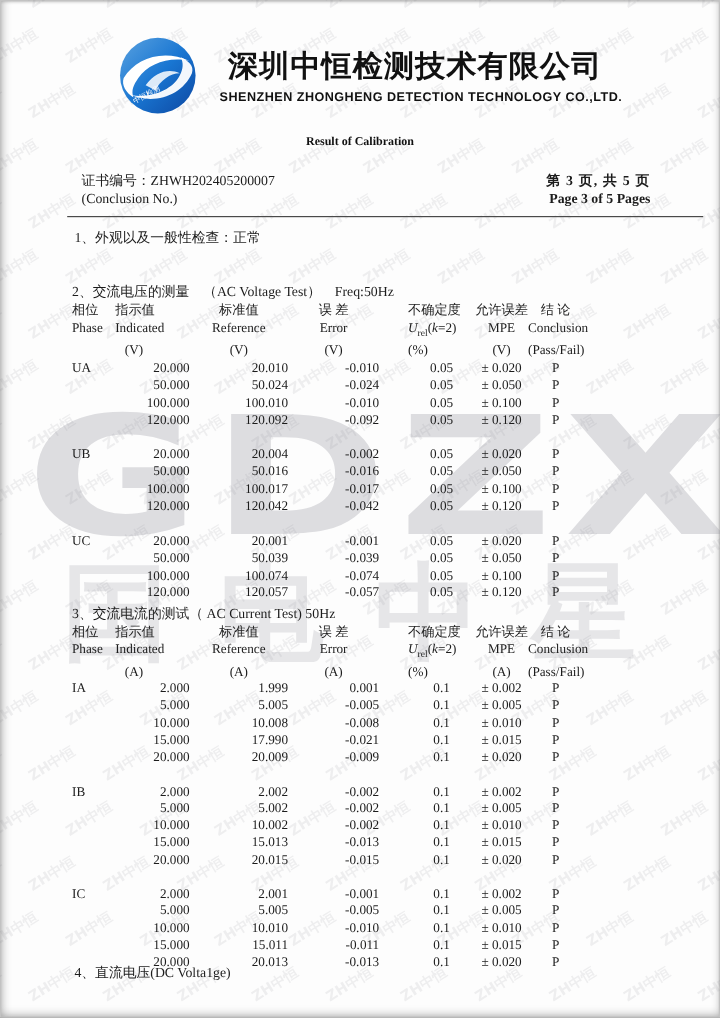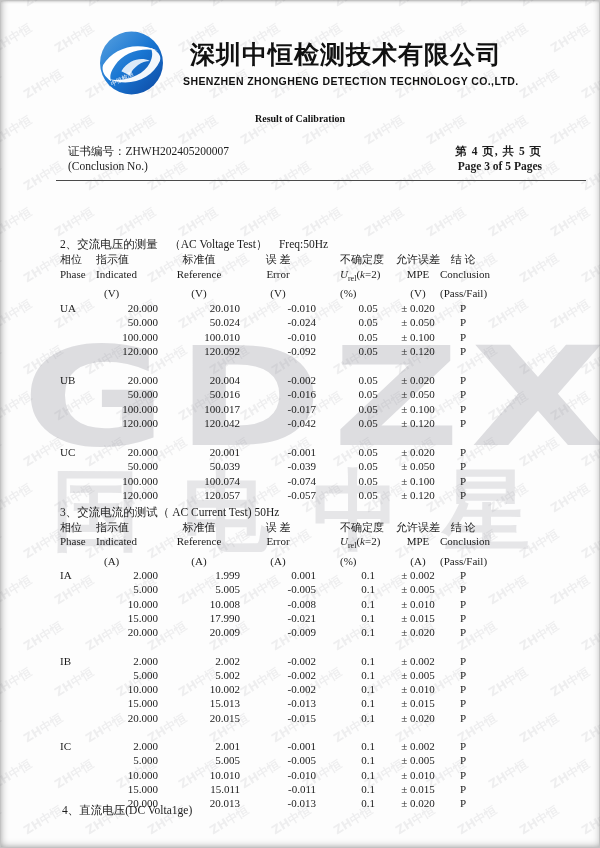--- a/index.html
+++ b/index.html
@@ -318,27 +318,28 @@
     <div class="hdr-company-cn">深圳中恒检测技术有限公司</div>
     <div class="hdr-company-en">SHENZHEN ZHONGHENG DETECTION TECHNOLOGY CO.,LTD.</div>
     <div class="hdr-title-en">Result of Calibration</div>
 
     <div class="cert-row">
       <div class="cert-left">
         <div><span>证书编号：</span><span>ZHWH202405200007</span></div>
         <div>(Conclusion No.)</div>
       </div>
       <div class="cert-right">
-        <div class="cn">第 4 页, 共 5 页</div>
+        <div class="cn">第 3 页, 共 5 页</div>
         <div>Page   3   of   5   Pages</div>
       </div>
     </div>
 
     <div class="rule"></div>
 
+    <div class="item1-cn">1、外观以及一般性检查：正常</div>
 
     <div class="sec t2" style="top:237px;">
       <div class="sec-title">2、交流电压的测量　（AC Voltage Test）　Freq:50Hz</div>
       <div class="tbl" id="tbl0">
           <div class="tr th">
             <div class="td c0">相位</div>
             <div class="td c1">指示值</div>
             <div class="td c2">标准值</div>
             <div class="td c3">误 差</div>
             <div class="td c4">不确定度</div>

